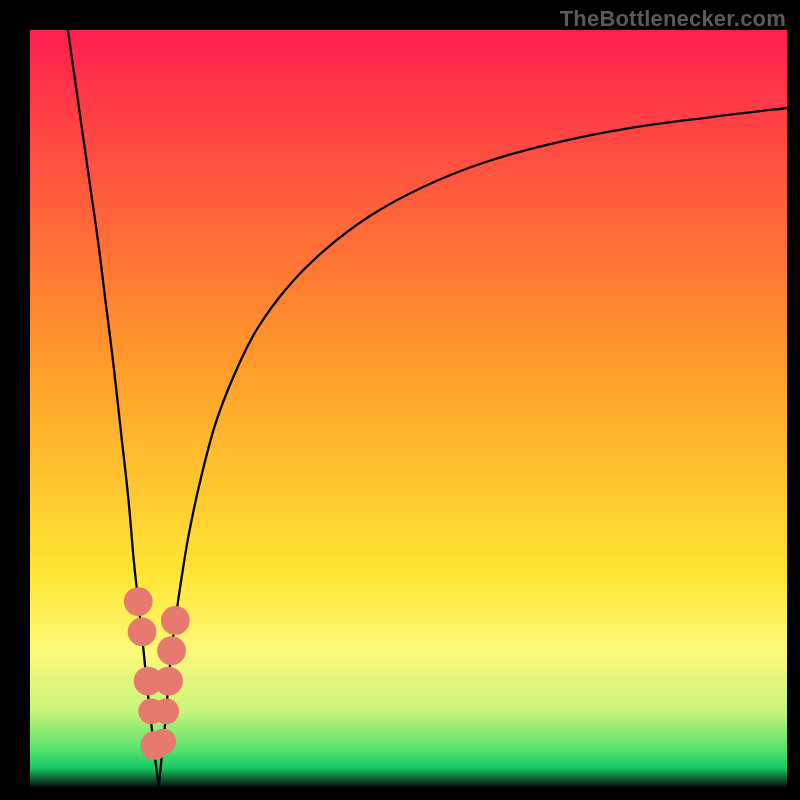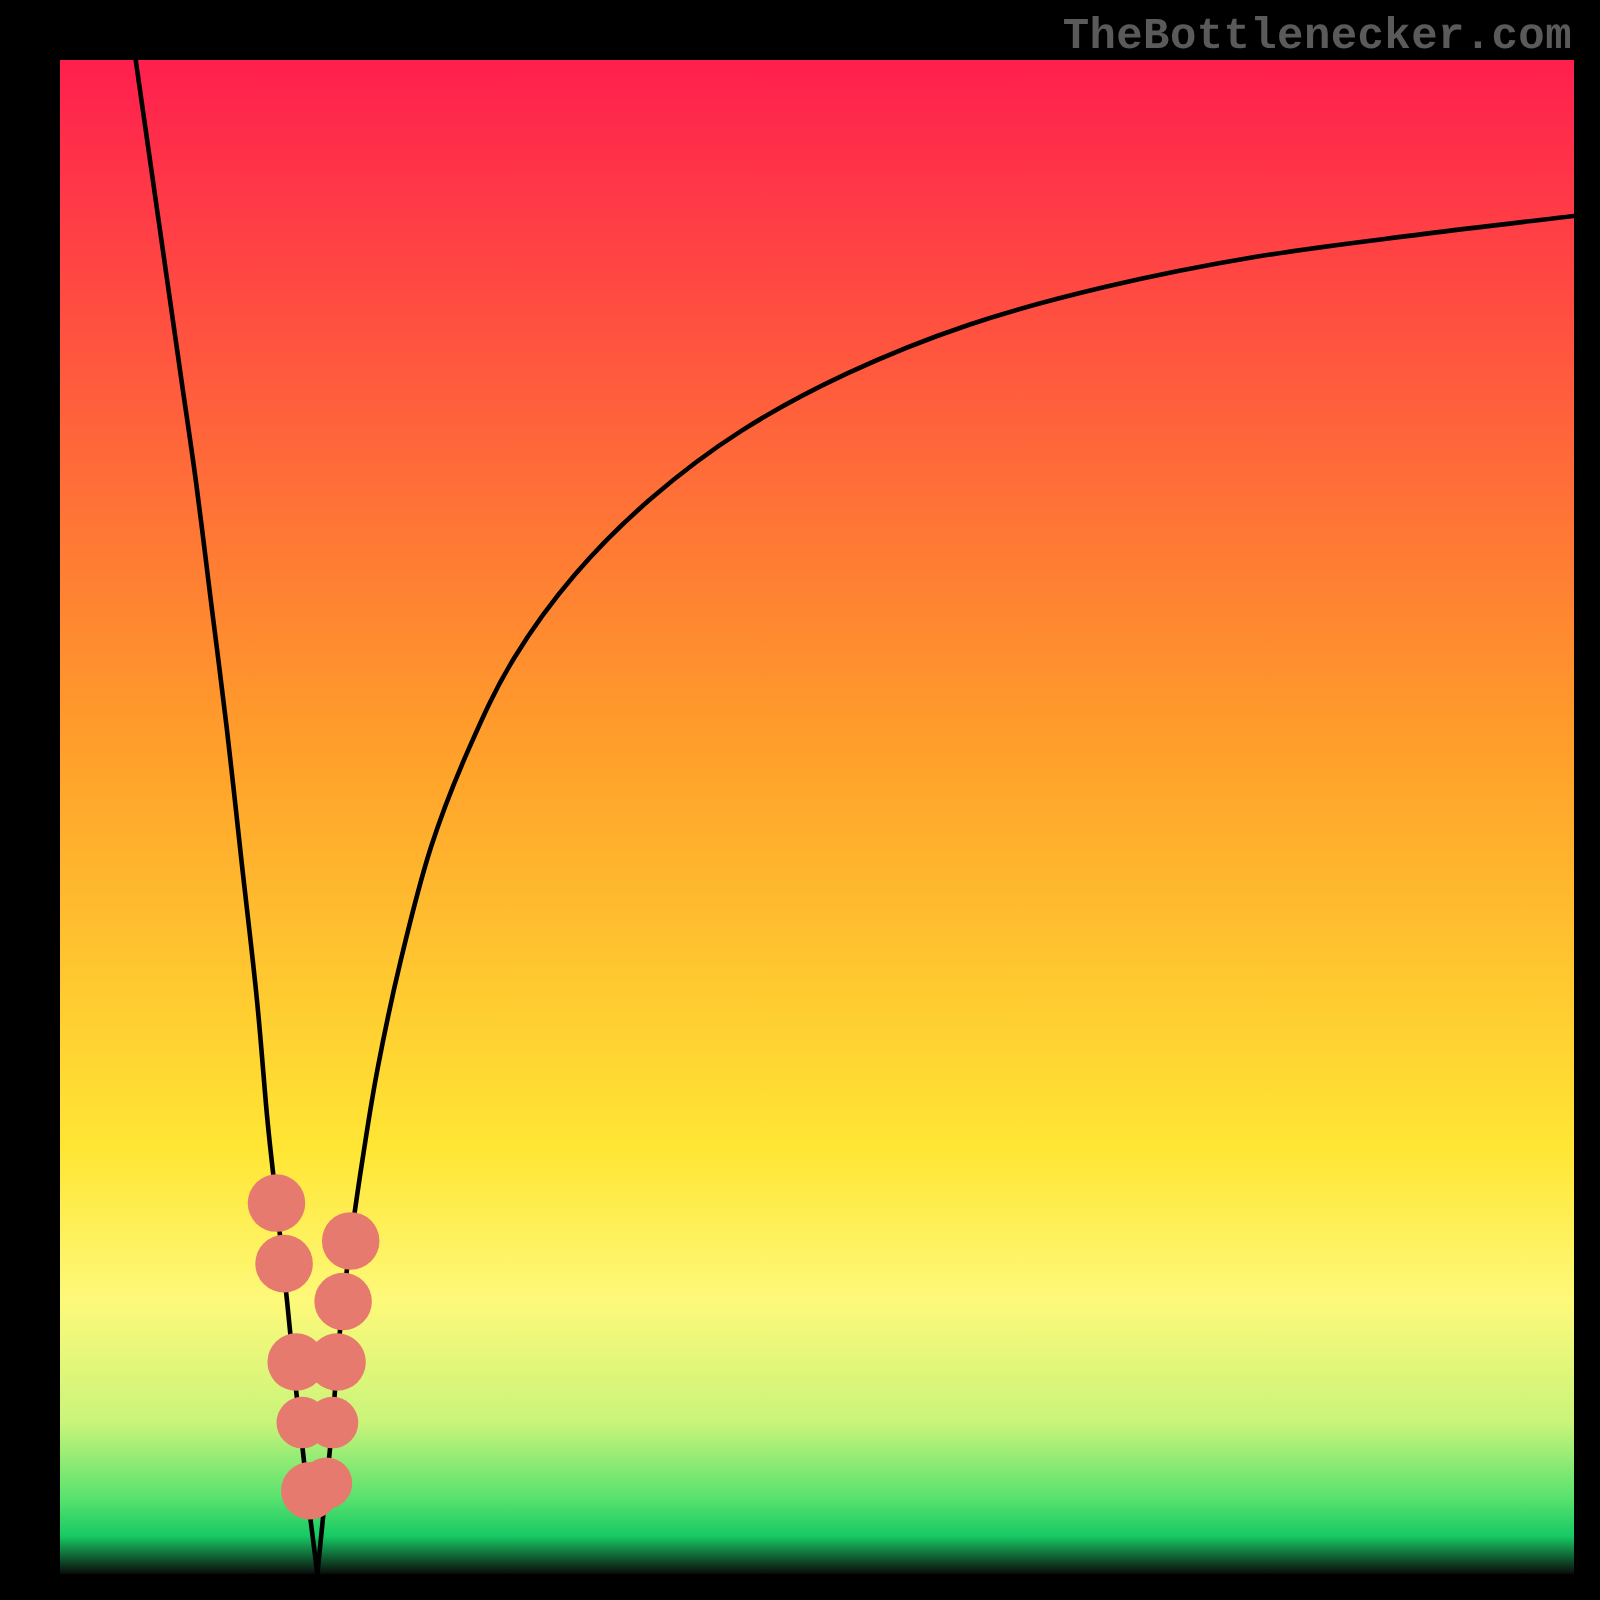--- a/index.html
+++ b/index.html
@@ -32,21 +32,21 @@
     position: absolute;
     left: 0; top: 0;
     width: 757px;
     height: 757px;
     display: block;
   }
   .watermark {
     position: absolute;
     top: 6px;
     right: 14px;
-    font-family: Liberation Mono, monospace;
+    font-family: Liberation Sans, sans-serif;
     font-size: 22px;
     font-weight: 600;
     color: #5a5a5a;
     letter-spacing: 0.2px;
     user-select: none;
   }
 </style>
 </head>
 <body>
 

